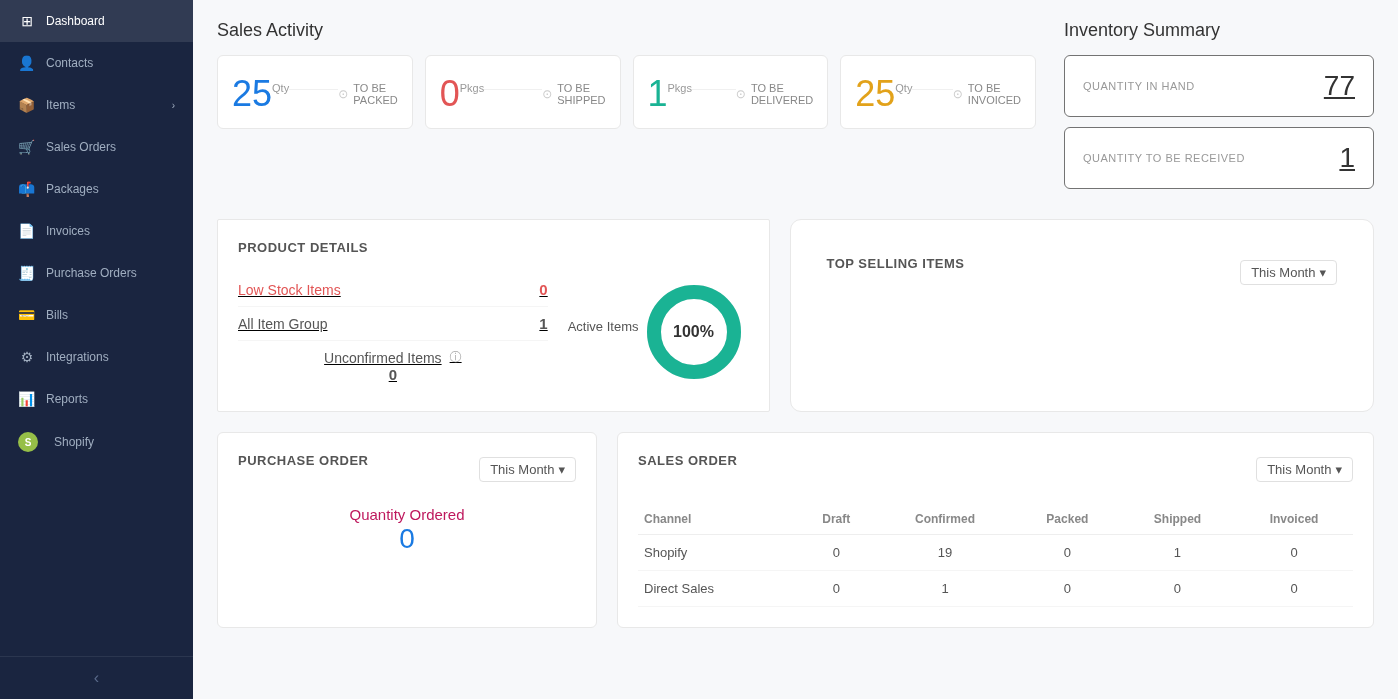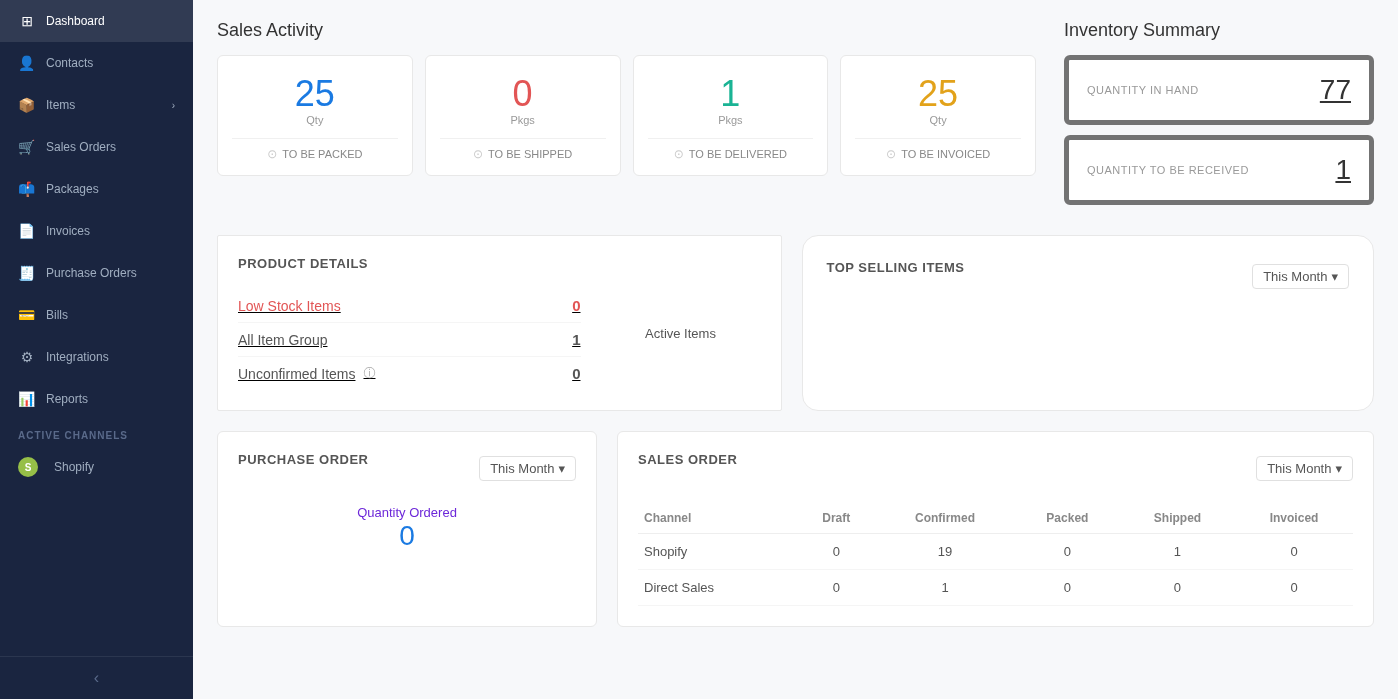--- a/index.html
+++ b/index.html
@@ -81,21 +81,21 @@
       display: flex;
       gap: 12px;
     }
     .stat-card {
       flex: 1;
       background: #fff;
       border: 1px solid #e8e8e8;
       border-radius: 6px;
       padding: 18px 14px 14px;
       display: flex;
-      flex-direction: column;
+      flex-direction: row;
       align-items: center;
     }
     .stat-number {
       font-size: 36px;
       font-weight: 300;
       line-height: 1.1;
     }
     .stat-number.blue { color: #1a7ae2; }
     .stat-number.red { color: #e25555; }
     .stat-number.green { color: #1ab394; }
@@ -115,21 +115,21 @@
       align-items: center;
       gap: 5px;
       font-size: 11px;
       color: #888;
     }
     .stat-bottom-icon { font-size: 12px; color: #ccc; }
 
     
     .inv-card {
       background: #fff;
-      border: 5px solid #737373;
+      border: 1px solid #737373;
       border-radius: 6px;
       padding: 14px 18px;
       display: flex;
       align-items: center;
       justify-content: space-between;
       margin-bottom: 10px;
     }
     .inv-card-label {
       font-size: 11px;
       color: #999;
@@ -152,22 +152,22 @@
       flex: 1;
       background: #fff;
       border: 1px solid #e8e8e8;
       border-radius: 2px;
       padding: 20px;
     }
     .top-selling-panel {
       flex: 1;
       background: #fff;
       border: 1px solid #e8e8e8;
-      border-radius: 16px;
-      padding: 24px;
+      border-radius: 11px;
+      padding: 36px;
     }
 
     .panel-title {
       font-size: 13px;
       font-weight: 600;
       color: #555;
       letter-spacing: 0.5px;
       margin-bottom: 18px;
     }
     .panel-header {
@@ -187,21 +187,21 @@
     }
     .product-stat-row {
       display: flex;
       align-items: center;
       justify-content: space-between;
       padding: 8px 0;
       border-bottom: 1px solid #f5f5f5;
       font-size: 14px;
       color: #555;
     }
-    .product-stat-row:last-child { border-bottom: none; }
+    .product-stat-row:last-child { border-bottom: none; flex-direction: column; }
     .product-stat-value { font-weight: 600; font-size: 15px; }
     .low-stock-link { color: #e25555; cursor: pointer; }
     .product-stat-icon { font-size: 12px; color: #aaa; margin-left: 4px; }
 
     .donut-area {
       display: flex;
       align-items: center;
       justify-content: center;
       min-width: 160px;
     }
@@ -261,22 +261,22 @@
     .sales-order-panel {
       flex: 1;
       background: #fff;
       border: 1px solid #e8e8e8;
       border-radius: 6px;
       padding: 20px;
     }
 
     .po-quantity-label {
       text-align: center;
-      font-size: 13px;
-      color: #6d28d9;
+      font-size: 15px;
+      color: #be185d;
       margin-top: 20px;
     }
     .po-quantity-value {
       text-align: center;
       font-size: 28px;
       color: #1a7ae2;
       font-weight: 400;
     }
 
     
@@ -357,21 +357,20 @@
   </div>
   <div class="sidebar-item">
     <span class="icon">⚙</span>
     <span class="sidebar-item-label">Integrations</span>
   </div>
   <div class="sidebar-item">
     <span class="icon">📊</span>
     <span class="sidebar-item-label">Reports</span>
   </div>
 
-  <div class="sidebar-section-label">ACTIVE CHANNELS</div>
   <div class="sidebar-item">
     <span class="shopify-icon">S</span>
     <span class="sidebar-item-label">Shopify</span>
   </div>
 
   <div class="sidebar-bottom">
     <span>‹</span>
   </div>
 </div>
 
@@ -454,20 +453,27 @@
           <div class="product-stat-row">
             <span style="display:flex;align-items:center;gap:4px;">
               <span>Unconfirmed Items</span>
               <span class="product-stat-icon">ⓘ</span>
             </span>
             <span class="product-stat-value">0</span>
           </div>
         </div>
         <div class="donut-area">
           <div class="donut-label">Active Items</div>
+          <div class="donut-container">
+            <svg class="donut-svg" viewBox="0 0 110 110">
+              <circle cx="55" cy="55" r="40" fill="none" stroke="#e8e8e8" stroke-width="14"></circle>
+              <circle cx="55" cy="55" r="40" fill="none" stroke="#1ab394" stroke-width="14" stroke-dasharray="251.2 0" stroke-linecap="round" transform="rotate(-90 55 55)"></circle>
+            </svg>
+            <div class="donut-text">100%</div>
+          </div>
         </div>
       </div>
     </div>
 
     <div class="top-selling-panel">
       <div class="panel-header">
         <div class="panel-title">TOP SELLING ITEMS</div>
         <div class="dropdown-trigger">
           <span>This Month</span>
           <span>▾</span>

